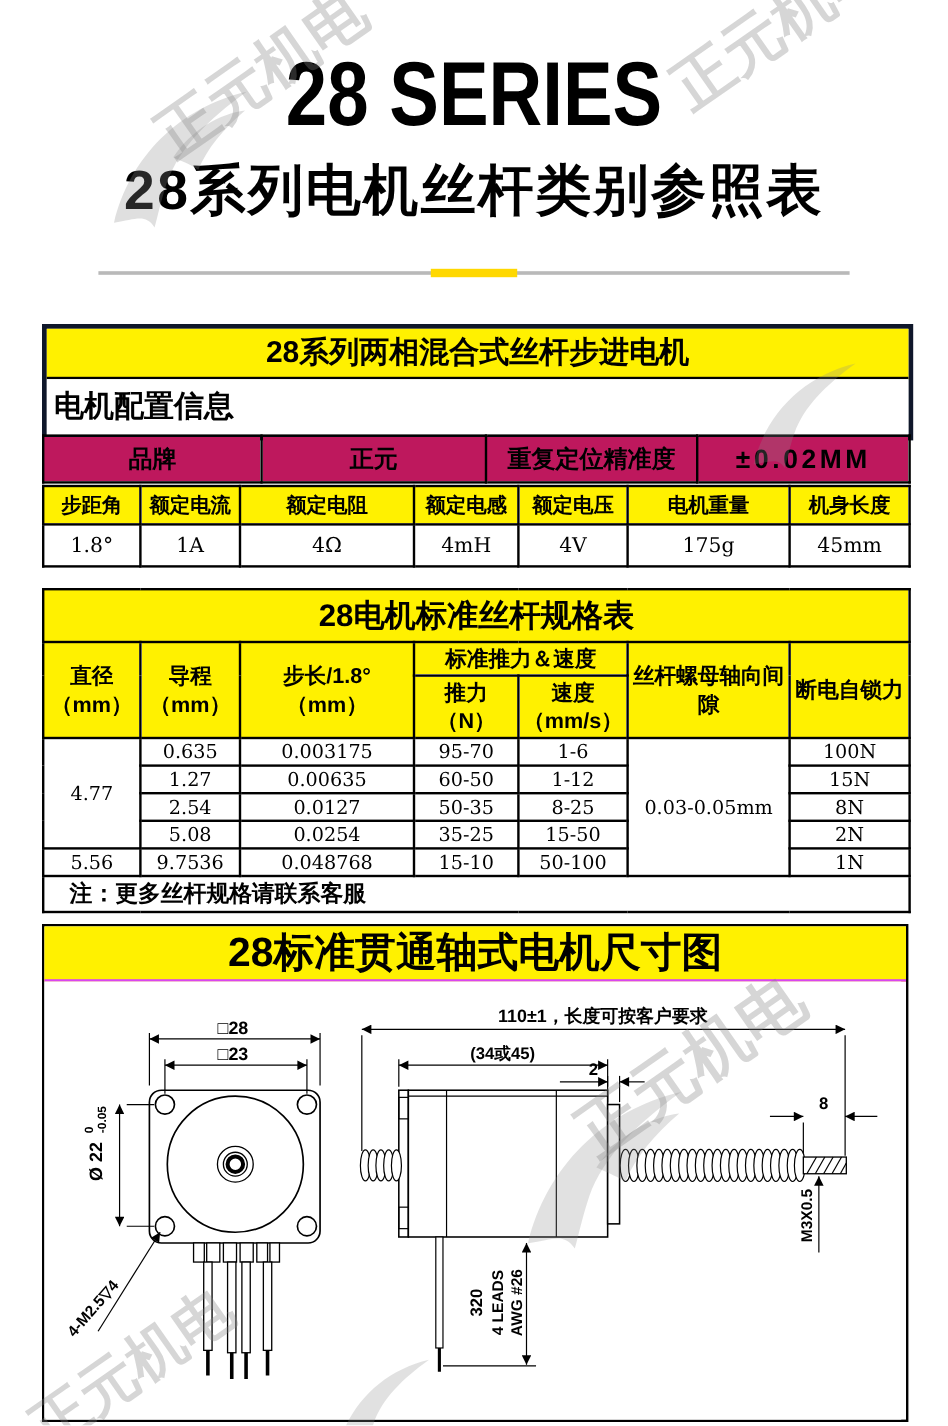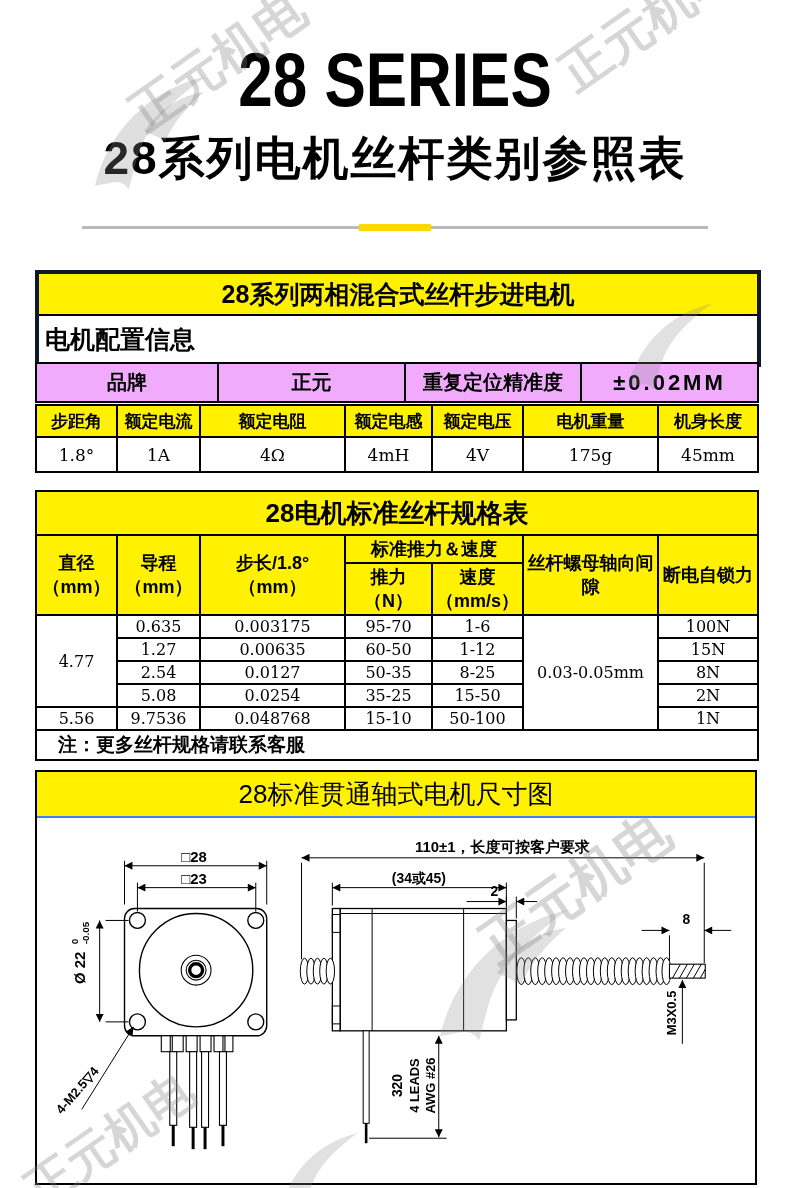--- a/index.html
+++ b/index.html
@@ -14,36 +14,36 @@
   .divider .accent{position:absolute;left:50%;top:-2px;margin-left:-36px;width:72px;height:7px;background:#ffd800;}
   
   .yellow{background:#fff100;}
   table{border-collapse:collapse;width:722px;table-layout:fixed;}
   td{border:2px solid #000;text-align:center;vertical-align:middle;overflow:hidden;}
   
   .box1{position:absolute;top:270px;left:35px;width:718px;border:4px solid #0f172a;}
   .box1 .trow{height:40px;line-height:40px;text-align:center;font-size:25px;font-weight:bold;border-bottom:2px solid #000;}
   .box1 .crow{height:47px;line-height:47px;text-align:left;padding-left:6px;font-size:25px;font-weight:bold;background:#fff;}
   .brand{position:absolute;top:362px;left:35px;}
-  .brand td{height:35px;font-size:20px;font-weight:bold;background:#f0abfc;}
+  .brand td{height:35px;font-size:20px;font-weight:bold;background:#be185d;}
   .brand td.prec-val{font-size:22px;letter-spacing:3px;}
   .spec{position:absolute;top:404px;left:35px;}
   .spec td.h{height:28px;font-size:17px;font-weight:bold;}
   .spec td.v{height:31px;font-size:17px;font-family:"DejaVu Serif",serif;background:#fff;}
   
   .sec2{position:absolute;top:490px;left:35px;}
   .sec2 .t{height:40px;font-size:26px;font-weight:bold;}
   .sec2 td.h{font-size:18px;font-weight:bold;}
   .sec2 tr.hr1 td{height:24px;}
   .sec2 tr.hr2 td{height:26px;}
   .sec2 td.d{height:17px;font-size:16px;font-family:"DejaVu Serif",serif;background:#fff;}
   .sec2 td.note{height:24px;text-align:left;padding-left:21px;font-size:19px;font-weight:bold;background:#fff;}
   
   .sec3{position:absolute;top:770px;left:35px;width:718px;border:2px solid #000;background:#fff;}
-  .sec3 .t{height:44px;line-height:44px;text-align:center;font-size:26px;font-weight:normal;border-bottom:2px solid #3b82f6;}
+  .sec3 .t{height:44px;line-height:44px;text-align:center;font-size:34px;font-weight:bold;border-bottom:2px solid #d946ef;}
   .drawing{display:block;background:#fff;}
   svg text{font-family:"Liberation Sans",sans-serif;font-weight:bold;fill:#000;}
   
   .wm{position:absolute;z-index:6;pointer-events:none;white-space:nowrap;
       font-weight:bold;color:rgba(130,130,130,0.33);font-family:"Liberation Sans",sans-serif;}
   .wm-sw{position:absolute;z-index:6;pointer-events:none;}
 </style>
 </head>
 <body>
 

